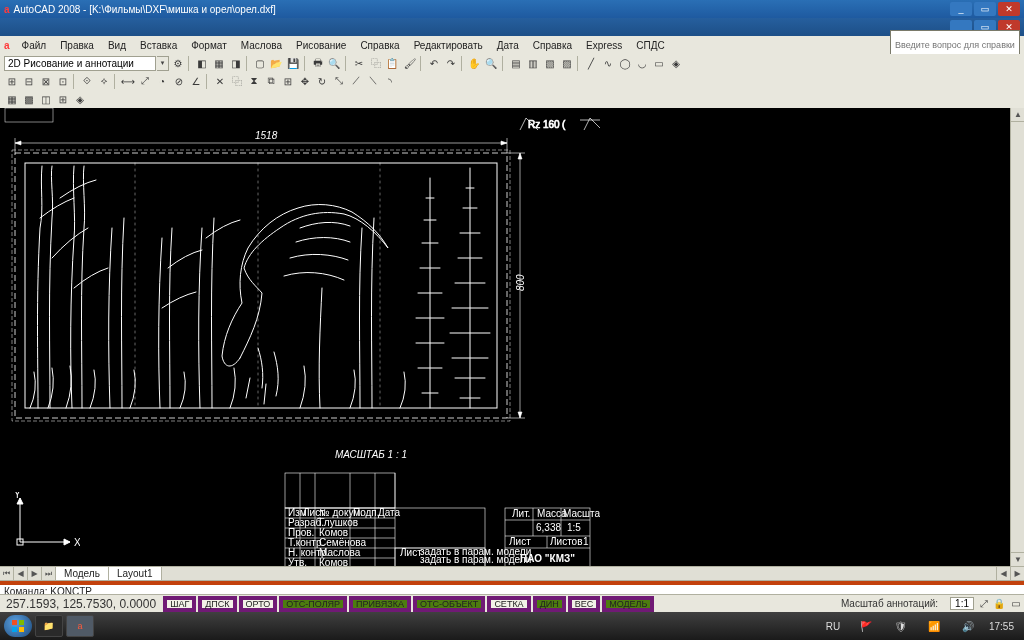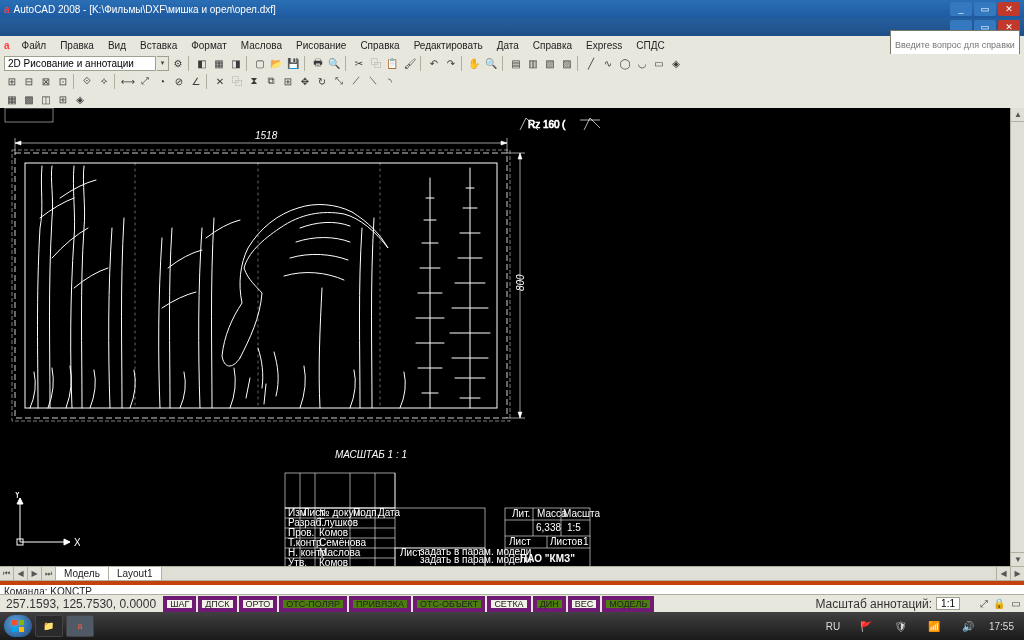--- a/index.html
+++ b/index.html
@@ -28,22 +28,22 @@
 .tab.active{background:#fff;}
 .hscroll .track{flex:1;background:#f0efe5;}
 .hscroll .rbtn{width:14px;height:14px;display:flex;align-items:center;justify-content:center;font-size:8px;color:#555;border-left:1px solid #b0b0a0;}
 .cmdwin{background:#fff;border-top:1px solid #b0b0a0;font-family:"Courier New",monospace;font-size:10px;color:#222;}
 .cmdwin .line{padding:0 4px;height:13px;line-height:13px;border-top:4px solid #c2410c;}
 .statusbar{height:18px;background:#e8e7dd;display:flex;align-items:center;border-top:1px solid #b0b0a0;}
 .coords{padding:0 6px;font-size:12px;color:#333;min-width:145px;}
 .sbtn{padding:0 3px;height:16px;margin:0 1px;font-size:9px;background:#f2f1e7;border:4px solid #701a75;color:#222;display:flex;align-items:center;}
 .sbtn.on{background:#4d7c0f;}
 .statusbar .flex{flex:1;}
-.statusbar .rlbl{font-size:12px;color:#333;margin-right:4px;}
-.scalebox{background:#fff;border:1px solid #a0a090;padding:0 4px;font-size:10px;margin-right:16px;}
+.statusbar .rlbl{font-size:10px;color:#333;margin-right:12px;}
+.scalebox{background:#fff;border:1px solid #a0a090;padding:0 4px;font-size:10px;margin-right:2px;}
 .taskbar{height:28px;background:linear-gradient(to bottom,#404040,#1a1a1a);display:flex;align-items:center;padding:0 4px;gap:3px;}
 .startbtn{width:28px;height:22px;border-radius:12px;background:radial-gradient(circle at 40% 35%,#5aa0e0,#1e4a7a);display:flex;align-items:center;justify-content:center;color:#fff;}
 .taskitem{width:28px;height:22px;background:#2a2a2a;border:1px solid #444;border-radius:2px;display:flex;align-items:center;justify-content:center;color:#ccc;font-size:9px;}
 .taskitem.active{background:#505a66;}
 .tray{margin-left:auto;display:flex;align-items:center;gap:6px;color:#ddd;font-size:10px;padding-right:6px;}
 .tray .ico{width:28px;height:14px;display:flex;align-items:center;justify-content:center;}
 
 .dsvg{position:absolute;inset:0;}
 
 .tblk text{font-family:Arial;fill:#fff;}

